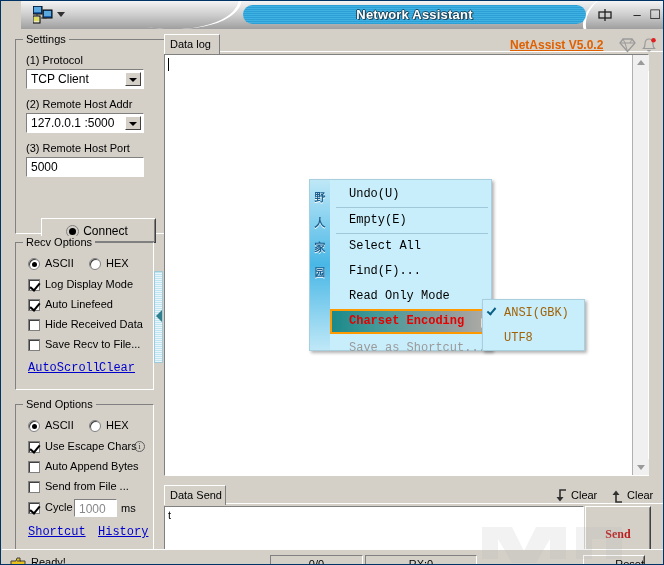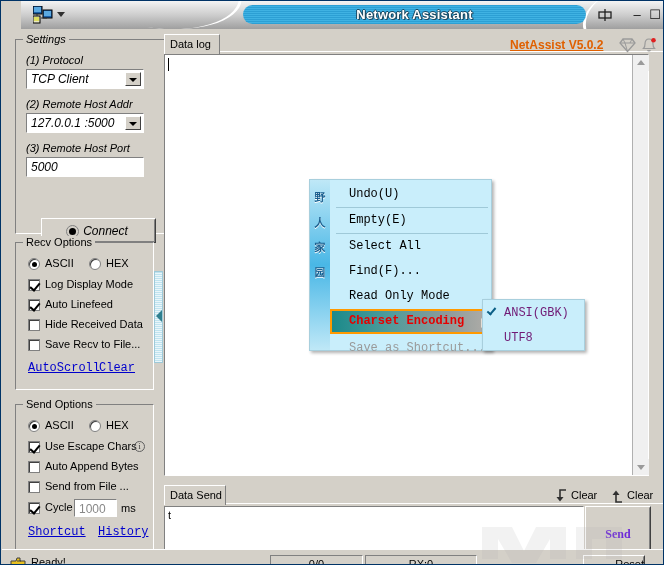--- a/index.html
+++ b/index.html
@@ -95,21 +95,21 @@
     position: absolute; left: -1px; top: -1px; right: -1px; bottom: -1px;
     border: 1px solid #808080;
     border-bottom-color: #ffffff; border-right-color: #ffffff;
     pointer-events: none;
   }
   .gb-title {
     position: absolute; top: -7px; left: 7px; padding: 0 3px;
     background: #d4d0c8; font-size: 11px; color: #000; z-index: 2;
   }
 
-  #grp-settings { left: 13px; top: 10px; width: 163px; height: 195px; font-style: italic; }
+  #grp-settings { left: 13px; top: 10px; width: 163px; height: 195px; }
   #grp-recv     { left: 13px; top: 213px; width: 139px; height: 148px; }
   #grp-send     { left: 13px; top: 375px; width: 139px; height: 152px; }
 
   .fld-label { position: absolute; font-size: 11px; color: #000; }
 
   .combo {
     position: absolute; height: 20px; background: #fff;
     border: 1px solid #808080;
     border-right-color: #ffffff; border-bottom-color: #ffffff;
     cursor: pointer;
@@ -276,21 +276,21 @@
     border-left: 6px solid #e8e4dc;
   }
   
   #ctx-sub {
     position: absolute; left: 480px; top: 270px; width: 103px; height: 52px;
     background: #c9eefb; border: 1px solid #a8cfdd;
     box-shadow: 2px 2px 3px rgba(0,0,0,0.30); z-index: 41;
   }
   .sub-item {
     position: absolute; left: 0; width: 103px; height: 24px;
-    font-family: "Liberation Mono", monospace; font-size: 12px; color: #701a75;
+    font-family: "Liberation Mono", monospace; font-size: 12px; color: #a16207;
     line-height: 24px; padding-left: 21px; cursor: pointer; white-space: nowrap;
   }
   .sub-item .tick {
     position: absolute; left: 6px; top: 5px; width: 5px; height: 9px;
     border: solid #0b5f86; border-width: 0 2px 2px 0; transform: rotate(40deg);
   }
 
   
   #tab-datasend {
     position: absolute; left: 162px; top: 456px; width: 62px; height: 20px;
@@ -314,21 +314,21 @@
     position: absolute; left: 162px; top: 477px; width: 420px; height: 54px;
     background: #ffffff; border: 1px solid #808080;
     border-right-color: #ffffff; border-bottom-color: #ffffff;
     font-size: 11px; padding: 2px 0 0 3px; font-family: "Liberation Sans", sans-serif;
   }
   #btn-send {
     position: absolute; left: 583px; top: 477px; width: 66px; height: 54px;
   }
   #btn-send .blabel {
     position: absolute; left: 0; top: 20px; width: 100%; text-align: center;
-    font-size: 12px; font-weight: bold; color: #6d28d9;
+    font-size: 12px; font-weight: bold; color: #b91c1c;
     font-family: "Liberation Serif", serif;
   }
 
   
   #statusbar {
     position: absolute; left: 1px; top: 548px; width: 662px; height: 27px;
     background: #d4d0c8; border-top: 1px solid #ffffff;
   }
   #status-icon { position: absolute; left: 8px; top: 6px; width: 16px; height: 14px; }
   #status-text { position: absolute; left: 29px; top: 6px; font-size: 11px; color: #000; }

